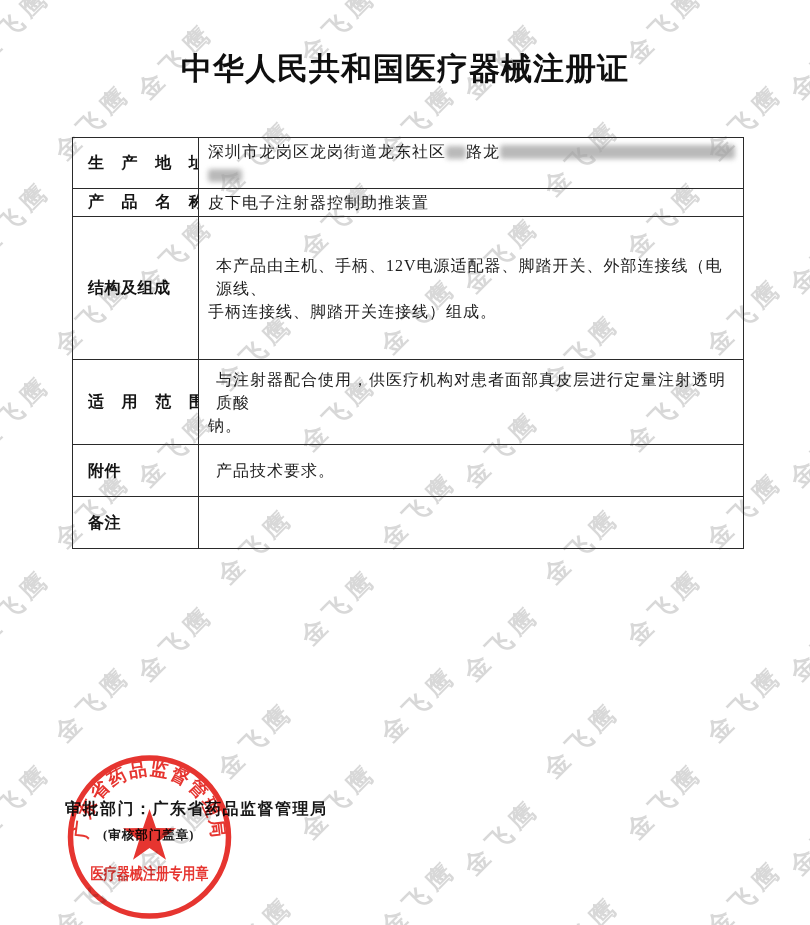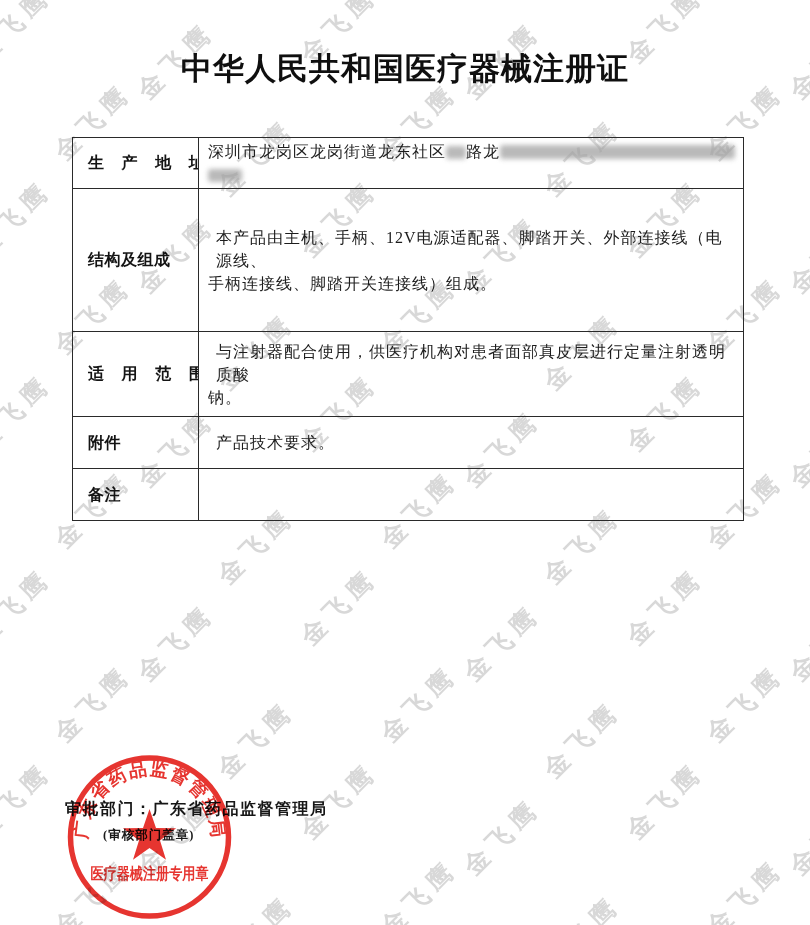--- a/index.html
+++ b/index.html
@@ -140,20 +140,24 @@
         <col style="width:545px">
       </colgroup>
     <tbody>
       <tr style="height:51px">
         <td class="lbl"><span class="spread">生 产 地 址</span></td>
         <td class="val">
           <div><span>深圳市龙岗区龙岗街道龙东社区</span><span class="rd" style="width:20px"></span><span>路龙</span><span class="rd tall" style="width:235px"></span></div>
           <div><span class="rd" style="width:34px"></span></div>
         </td>
       </tr>
+      <tr style="height:22px">
+        <td class="lbl"><span class="spread">产 品 名 称</span></td>
+        <td class="val"><span>皮下电子注射器控制助推装置</span></td>
+      </tr>
       <tr style="height:143px">
         <td class="lbl"><span>结构及组成</span></td>
         <td class="val">
           <div class="indent">本产品由主机、手柄、12V电源适配器、脚踏开关、外部连接线（电源线、</div>
           <div>手柄连接线、脚踏开关连接线）组成。</div>
         </td>
       </tr>
       <tr style="height:85px">
         <td class="lbl"><span class="spread">适 用 范 围</span></td>
         <td class="val">

